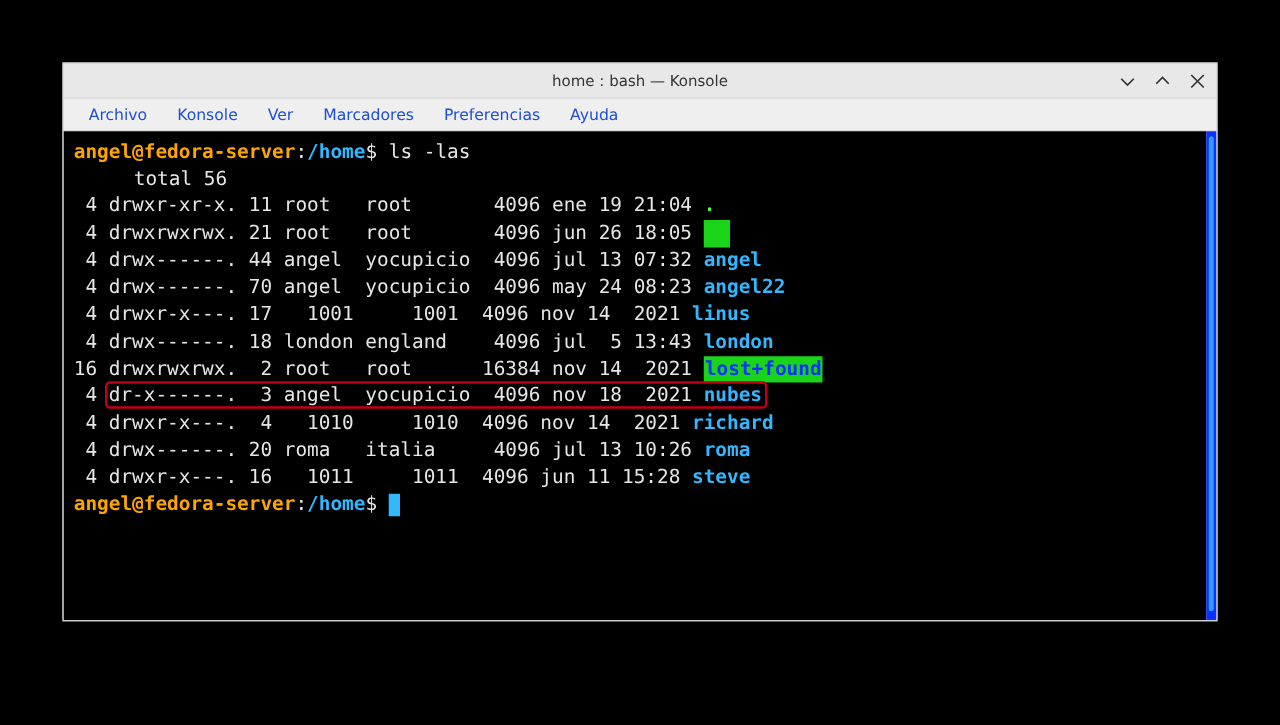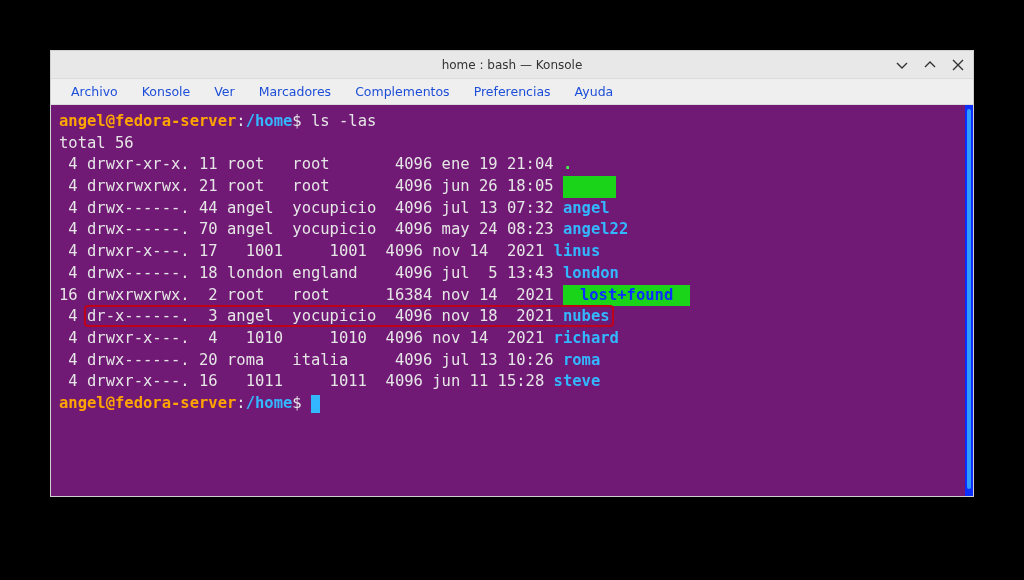--- a/index.html
+++ b/index.html
@@ -70,21 +70,21 @@
     padding: 4px 12px;
     cursor: pointer;
   }
   .terminal-wrap {
     flex: 1;
     display: flex;
     position: relative;
   }
   .terminal {
     flex: 1;
-    background: #701a75;
+    background: #000000;
     font-family: "DejaVu Sans Mono", "Liberation Mono", monospace;
     font-size: 15.5px;
     line-height: 1.40;
     color: #e6e6e6;
     padding: 6px 8px 6px 8px;
     white-space: pre;
     overflow: hidden;
   }
   .scrollbar {
     width: 8px;
@@ -98,29 +98,29 @@
     width: 4px;
     height: 380px;
     background: #2f9cff;
     border-radius: 2px;
   }
   .line { display: block; position: relative; }
   .prompt-user { color: #ffa500; font-weight: bold; }
   .prompt-path { color: #33b7ff; font-weight: bold; }
   .prompt-sign { color: #e6e6e6; }
   .cmd { color: #e6e6e6; }
-  .total { color: #e6e6e6; }
+  .total { color: #e6e6e6; margin-left: 48px; }
   .dot-dir { color: #44ff44; font-weight: bold; }
   .dir-name { color: #33b7ff; font-weight: bold; }
   .green-block {
     display: inline-block;
     background: #19d419;
     color: #0a2fff;
     font-weight: bold;
-    padding: 0 17px;
+    padding: 0 1px;
   }
   .highlight-row {
     position: absolute;
     border: 2px solid #c00018;
     border-radius: 4px;
     pointer-events: none;
   }
   .cursor-box {
     display: inline-block;
     width: 9px;
@@ -153,21 +153,20 @@
           </svg>
       </div>
     </div>
   </div>
 
   <div class="menubar">
     <span class="menu-item">Archivo</span>
     <span class="menu-item">Konsole</span>
     <span class="menu-item">Ver</span>
     <span class="menu-item">Marcadores</span>
-    <span class="menu-item">Complementos</span>
     <span class="menu-item">Preferencias</span>
     <span class="menu-item">Ayuda</span>
   </div>
 
   <div class="terminal-wrap">
     <div class="terminal" id="terminal" style="position: relative;"><span class="line"><span><span class="prompt-user">angel@fedora-server</span><span class="prompt-sign">:</span><span class="prompt-path">/home</span><span class="prompt-sign">$ </span></span><span class="cmd">ls -las</span></span><span class="line"><span class="total">total 56</span></span><span class="line"><span> 4 drwxr-xr-x. 11 root   root       4096 ene 19 21:04 </span><span class="dot-dir">.</span></span><span class="line"><span> 4 drwxrwxrwx. 21 root   root       4096 jun 26 18:05 </span><span class="green-block">  </span></span><span class="line"><span> 4 drwx------. 44 angel  yocupicio  4096 jul 13 07:32 </span><span class="dir-name">angel</span></span><span class="line"><span> 4 drwx------. 70 angel  yocupicio  4096 may 24 08:23 </span><span class="dir-name">angel22</span></span><span class="line"><span> 4 drwxr-x---. 17   1001     1001  4096 nov 14  2021 </span><span class="dir-name">linus</span></span><span class="line"><span> 4 drwx------. 18 london england    4096 jul  5 13:43 </span><span class="dir-name">london</span></span><span class="line"><span>16 drwxrwxrwx.  2 root   root      16384 nov 14  2021 </span><span class="green-block">lost+found</span></span><span class="line"><span> 4 dr-x------.  3 angel  yocupicio  4096 nov 18  2021 </span><span class="dir-name">nubes</span></span><span class="line"><span> 4 drwxr-x---.  4   1010     1010  4096 nov 14  2021 </span><span class="dir-name">richard</span></span><span class="line"><span> 4 drwx------. 20 roma   italia     4096 jul 13 10:26 </span><span class="dir-name">roma</span></span><span class="line"><span> 4 drwxr-x---. 16   1011     1011  4096 jun 11 15:28 </span><span class="dir-name">steve</span></span><span class="line"><span><span class="prompt-user">angel@fedora-server</span><span class="prompt-sign">:</span><span class="prompt-path">/home</span><span class="prompt-sign">$ </span></span><span class="cursor-box"></span></span><div class="highlight-row" style="left: 33.0312px; position: absolute; top: 200.188px; width: 529.562px; height: 21.6875px;"></div></div>
     <div class="scrollbar">
       <div class="scroll-thumb"></div>
     </div>
   </div>

